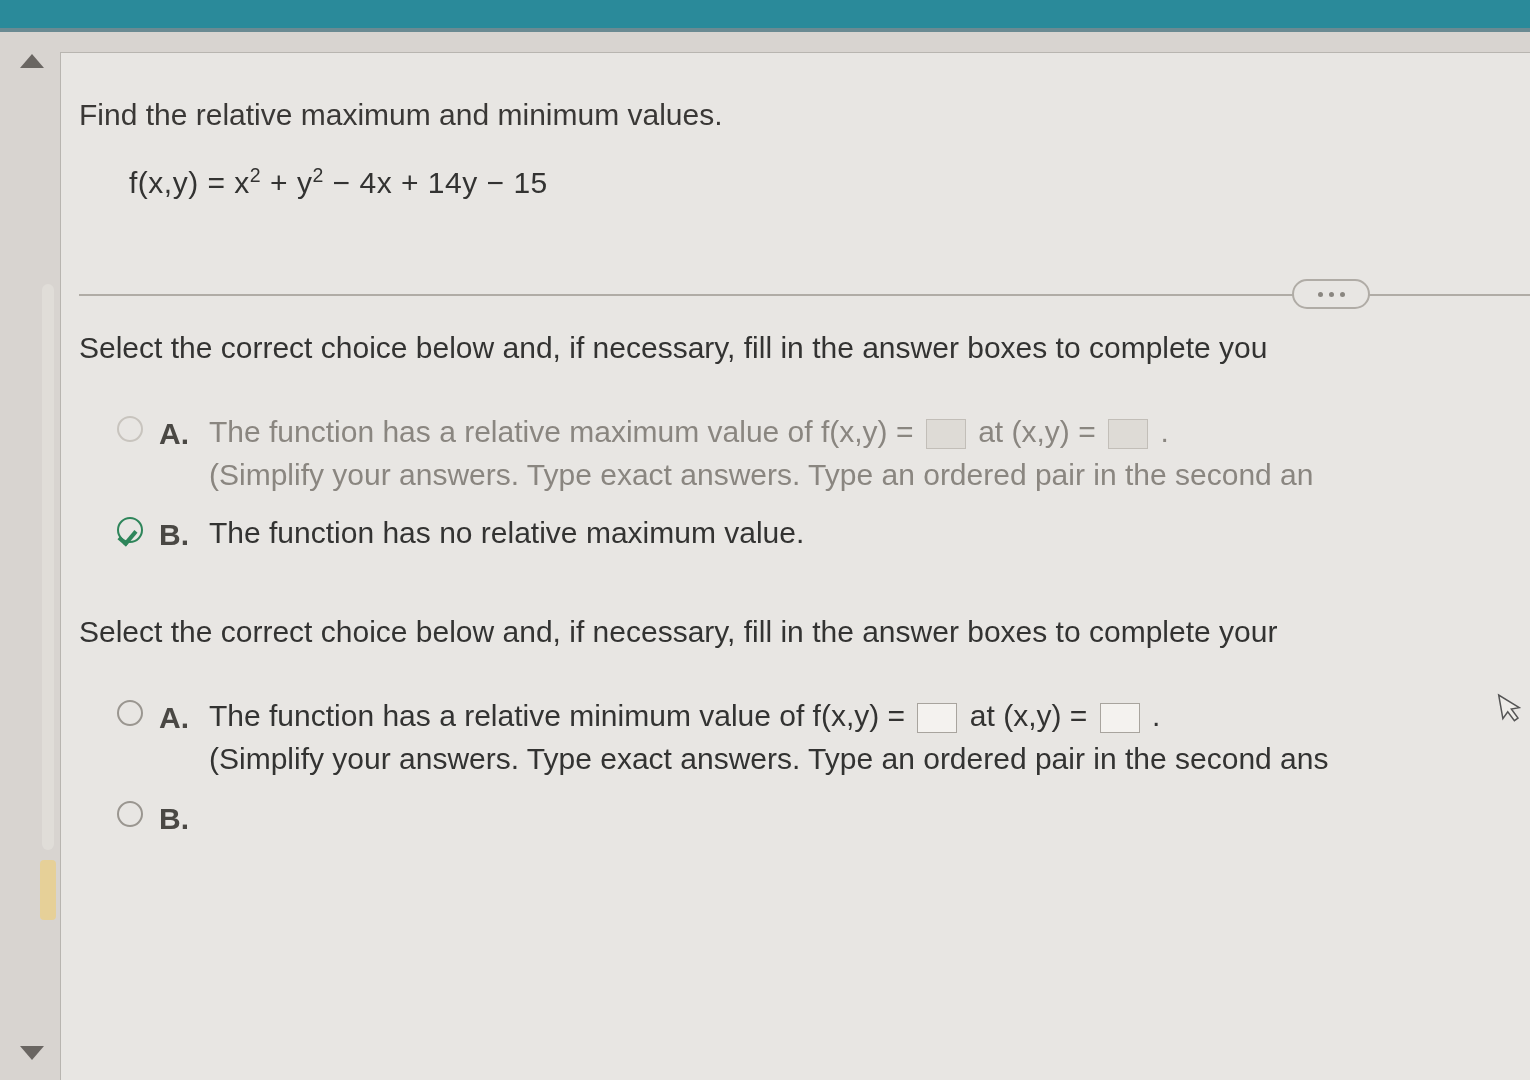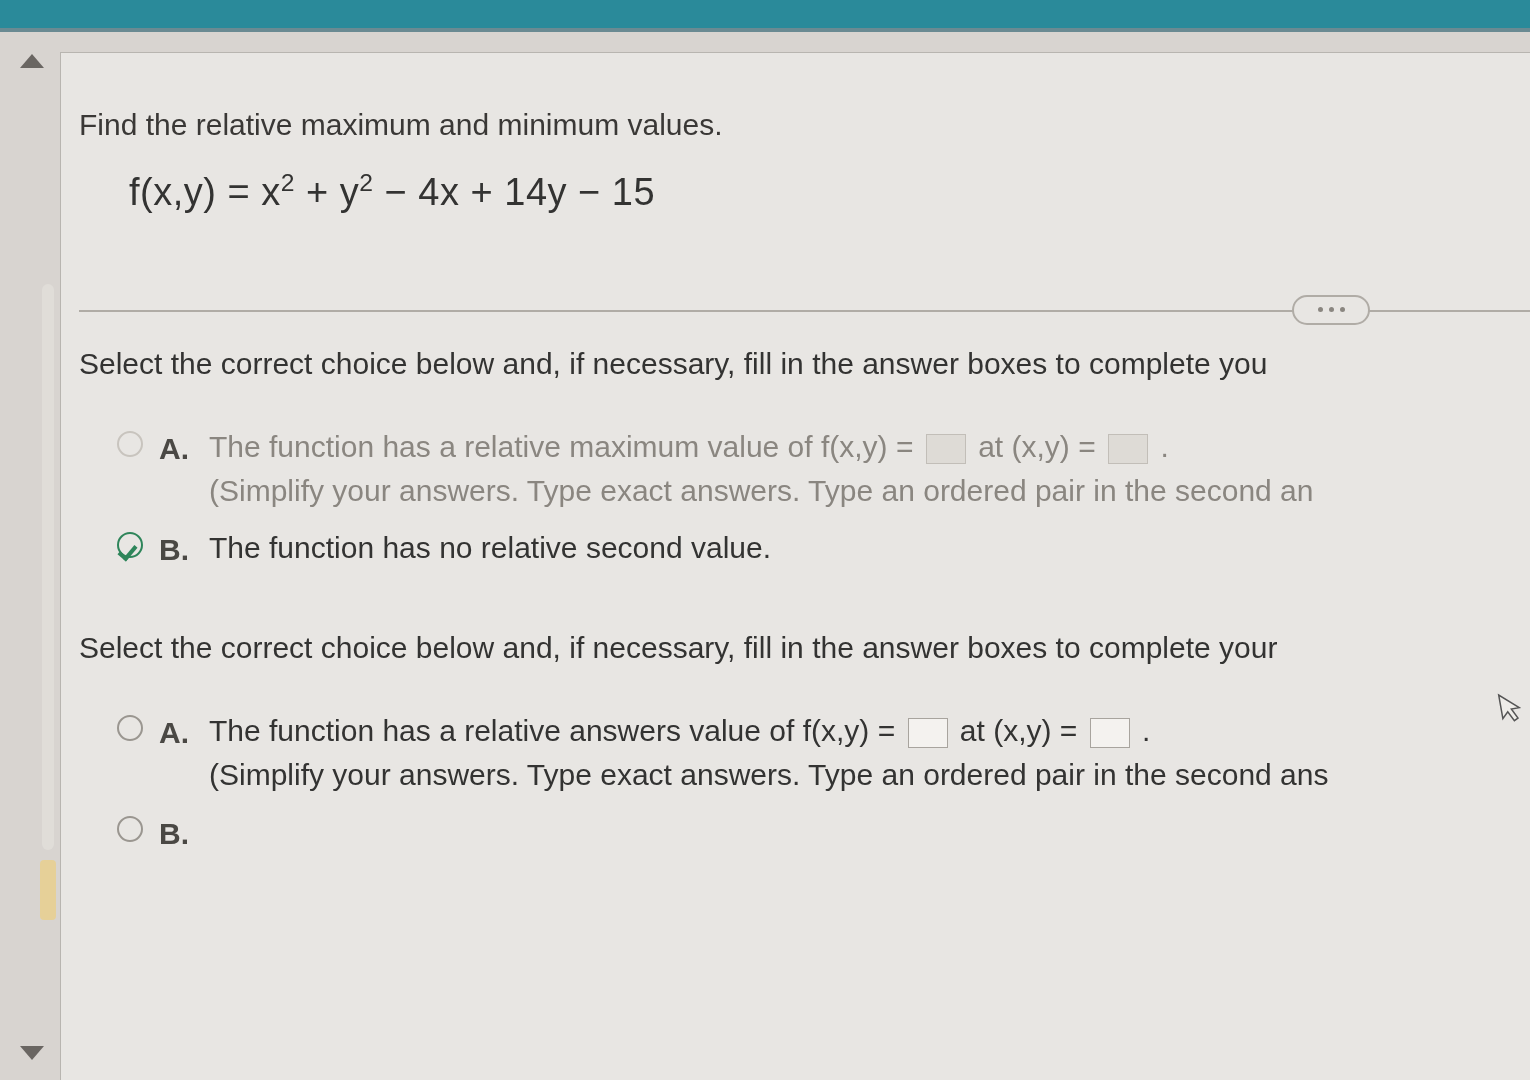--- a/index.html
+++ b/index.html
@@ -15,21 +15,21 @@
     top: 28px; left: 0; right: 0; bottom: 0;
     background: #d8d4d0;
     border-top: 4px solid #6a8a92;
   }
   .panel {
     position: absolute;
     top: 20px; left: 60px; right: 0; bottom: 0;
     background: #e8e6e3;
     border-top: 1px solid #b8b5b0;
     border-left: 1px solid #b8b5b0;
-    padding: 50px 0 36px 18px;
+    padding: 40px 0 36px 18px;
     color: #333332;
     font-size: 30px;
     line-height: 1.45;
     overflow: hidden;
   }
   .left-margin {
     position: absolute;
     left: 0; top: 0; bottom: 0; width: 60px;
     background: #d8d4d0;
   }
@@ -53,21 +53,21 @@
     border-radius: 6px;
   }
   .scroll-thumb-hint {
     position: absolute;
     left: 28px; bottom: 160px;
     width: 16px; height: 60px;
     background: #e6d098;
     border-radius: 4px;
   }
   .q-text { color: #3a3836; }
-  .formula { padding-left: 50px; margin-top: 18px; font-size: 38px; }
+  .formula { padding-left: 50px; margin-top: 24px; font-size: 30px; }
   .sup { font-size: 0.65em; vertical-align: super; }
   .thinsp { letter-spacing: 0.5px; }
   .divider-wrap {
     position: relative;
     margin-top: 70px;
     height: 40px;
   }
   .divider-line {
     position: absolute; top: 50%; left: 0; right: 0;
     border-top: 2px solid #b0aca6;
@@ -198,37 +198,37 @@
           <span>.</span>
           <br>
           <span>(Simplify your answers. Type exact answers. Type an ordered pair in the second an</span>
         </div>
       </div>
 
       <div class="choice">
         <div class="radio checked"></div>
         <div class="letter">B.</div>
         <div class="body">
-          <span>The function has no relative second value.</span>
+          <span>The function has no relative maximum value.</span>
         </div>
       </div>
 
     </div>
 
     <div class="section-gap"></div>
 
     <div class="prompt">Select the correct choice below and, if necessary, fill in the answer boxes to complete your</div>
 
     <div class="choices">
 
       <div class="choice">
         <div class="radio"></div>
         <div class="letter">A.</div>
         <div class="body">
-          <span>The function has a relative answers value of f(x,y) =</span>
+          <span>The function has a relative minimum value of f(x,y) =</span>
           <span class="answer-box active"></span>
           <span>at (x,y) =</span>
           <span class="answer-box active"></span>
           <span>.</span>
           <br>
           <span>(Simplify your answers. Type exact answers. Type an ordered pair in the second ans</span>
         </div>
       </div>
 
       <div class="choice">

